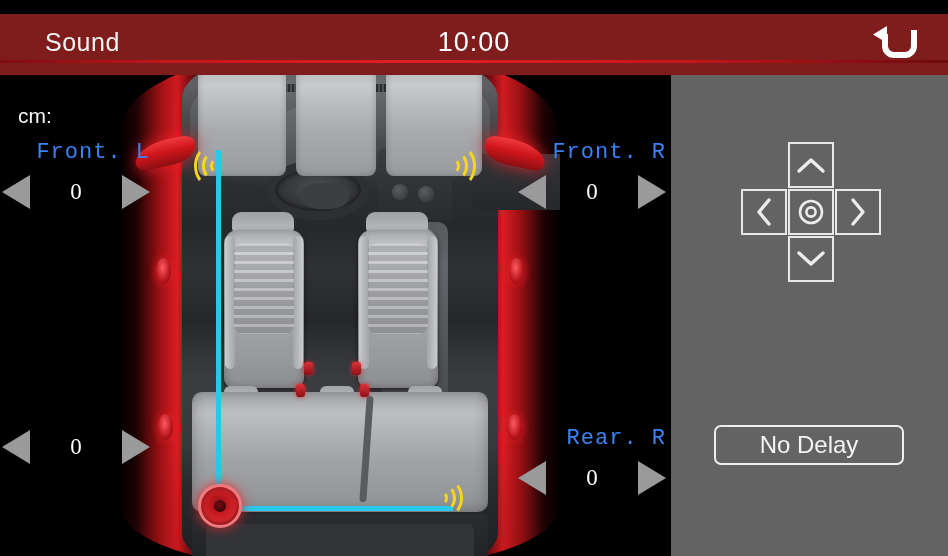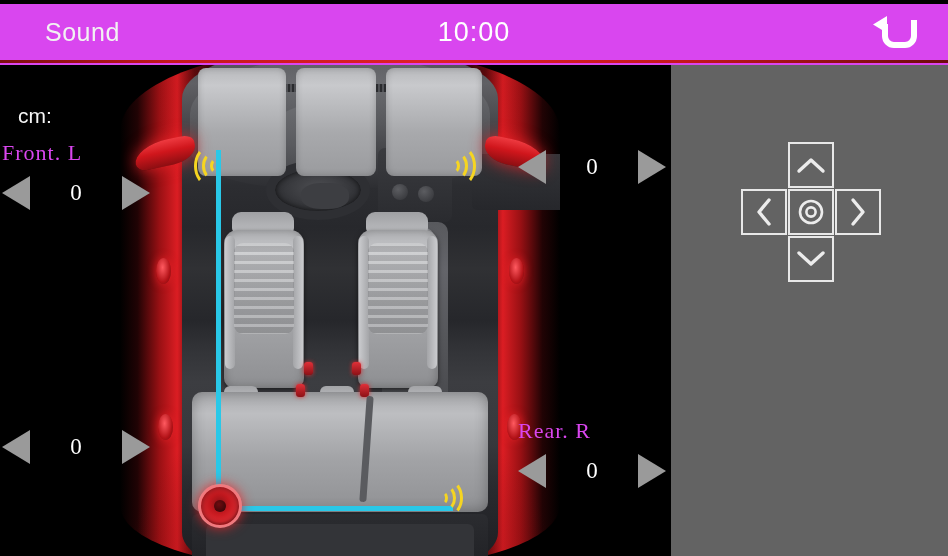--- a/index.html
+++ b/index.html
@@ -8,22 +8,22 @@
 
   #screen {
     position:relative;
     width:948px; height:556px;
     background:#000;
     overflow:hidden;
   }
 
   
   #header {
-    position:absolute; left:0; top:4px; width:948px; height:61px;
-    background:#d946ef;
+    position:absolute; left:0; top:14px; width:948px; height:61px;
+    background:#7f1d1d;
     z-index:40;
   }
   #header-title {
     position:absolute; left:45px; top:14px;
     font-size:25px; color:#f2f2f2;
     font-family:"Liberation Sans", sans-serif;
     letter-spacing:0.5px;
   }
   #header-clock {
     position:absolute; left:0; top:13px; width:948px;
@@ -271,23 +271,23 @@
 
   
   .unit-label {
     position:absolute; left:18px; top:42px;
     font-size:21px; color:#f5f5f5;
     font-family:"Liberation Sans", sans-serif;
     z-index:30;
   }
   .ch { position:absolute; z-index:30; width:148px; }
   .ch-title {
-    text-align:left;
-    font-size:22px; color:#d946ef;
-    font-family:Liberation Serif, serif;
+    text-align:right;
+    font-size:22px; color:#3b82f6;
+    font-family:Liberation Mono, monospace;
     letter-spacing:1px;
     white-space:nowrap;
   }
   .ch-row {
     margin-top:10px;
     display:flex; align-items:center; justify-content:space-between;
   }
   .tri {
     width:0; height:0;
     border-top:17px solid transparent;
@@ -298,21 +298,21 @@
   .tri.right { border-left:28px solid #9a9a9a; }
   .ch-val {
     flex:1; text-align:center;
     font-size:23px; color:#ffffff;
     font-family:"Liberation Serif", serif;
   }
 
   #ch-front-l { left:2px;   top:78px; }
   #ch-front-r { left:518px; top:78px; }
   #ch-rear-l  { left:2px;   top:358px; }
-  #ch-rear-r  { left:518px; top:356px; }
+  #ch-rear-r  { left:518px; top:364px; }
 
   
   #right-panel {
     position:absolute; left:671px; top:0; width:277px; height:494px;
     background:#636363;
   }
   #dpad {
     position:absolute; left:70px; top:80px;
     width:140px; height:140px;
   }
@@ -450,20 +450,21 @@
     <div class="ch" id="ch-front-l">
       <div class="ch-title">Front. L</div>
       <div class="ch-row">
         <div class="tri left"></div>
         <div class="ch-val">0</div>
         <div class="tri right"></div>
       </div>
     </div>
 
     <div class="ch" id="ch-front-r">
+      <div class="ch-title">Front. R</div>
       <div class="ch-row">
         <div class="tri left"></div>
         <div class="ch-val">0</div>
         <div class="tri right"></div>
       </div>
     </div>
 
     <div class="ch" id="ch-rear-l">
       <div class="ch-row">
         <div class="tri left"></div>
@@ -509,17 +510,20 @@
           </svg>
         </div>
 
         <div class="dbtn" id="dbtn-down">
           <svg width="30" height="20" viewBox="0 0 30 20">
             <path d="M3 4 L15 15 L27 4" fill="none" stroke="#ececec" stroke-width="3.4" stroke-linecap="round" stroke-linejoin="round"></path>
           </svg>
         </div>
       </div>
 
+      <div id="no-delay">
+        <span>No Delay</span>
+      </div>
 
     </div>
 
   </div>
 </div>
 
 </body></html>

